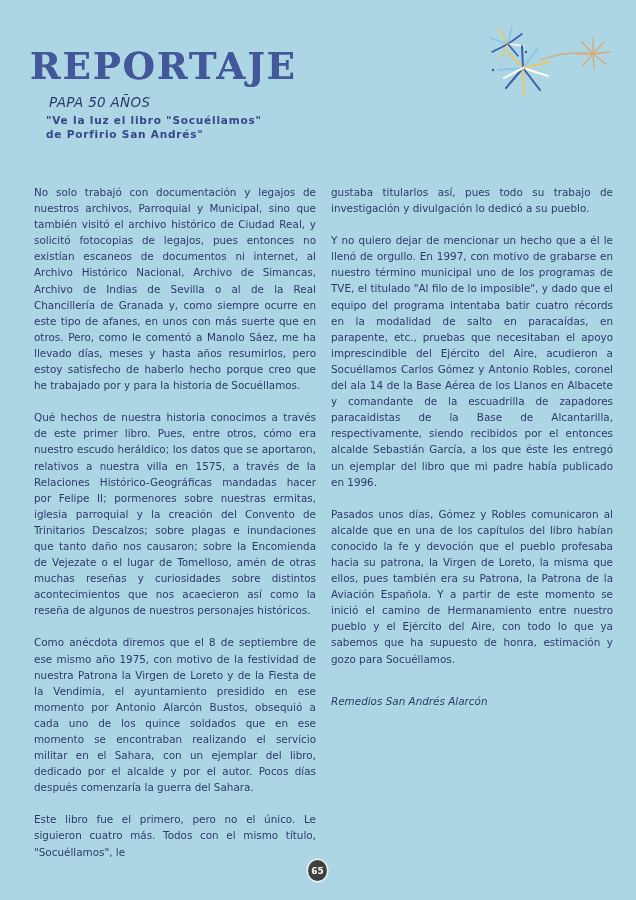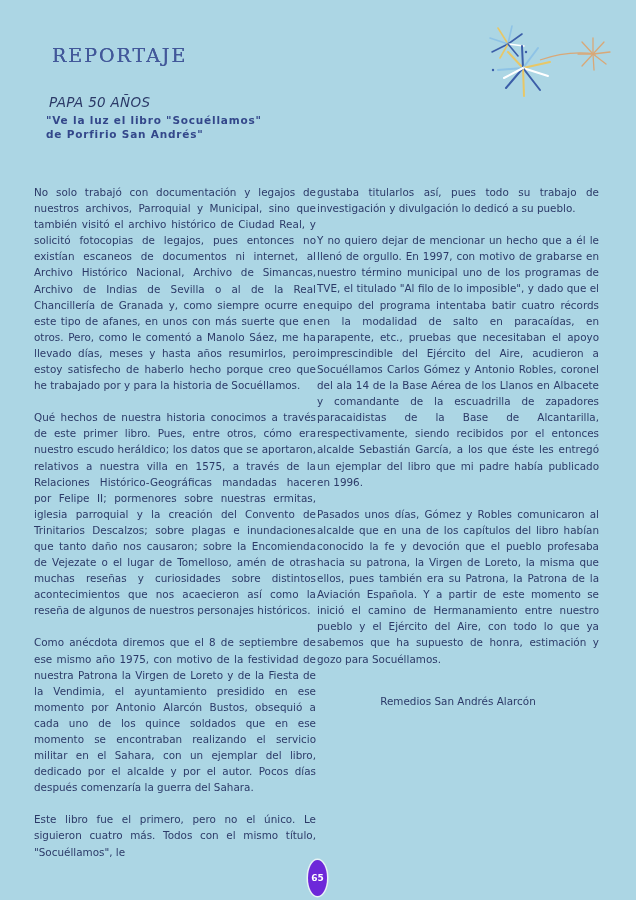--- a/index.html
+++ b/index.html
@@ -5,23 +5,23 @@
   html, body { margin: 0; padding: 0; }
   body {
     width: 636px; height: 900px; overflow: hidden;
     background: #acd6e4;
     font-family: "DejaVu Sans", sans-serif;
     color: #2c3a68;
     position: relative;
   }
   .page { position: absolute; inset: 0; }
   .header-title {
-    position: absolute; left: 52px; top: 44px;
+    position: absolute; left: 30px; top: 44px;
     font-family: "DejaVu Serif", serif;
-    font-weight: normal; font-size: 19px; letter-spacing: 2px;
+    font-weight: bold; font-size: 37px; letter-spacing: 2px;
     color: #3d5595;
     background-image:
       repeating-linear-gradient(0deg, rgba(255,255,255,0.35) 0 1px, transparent 1px 3px),
       repeating-linear-gradient(90deg, rgba(255,255,255,0.35) 0 1px, transparent 1px 3px);
     -webkit-background-clip: text;
     text-shadow: 0 0 0 #3d5595;
   }
   .header-title span { color: #42589a; }
   .subtitle {
     position: absolute; left: 49px; top: 94px;
@@ -35,26 +35,26 @@
     font-family: "DejaVu Sans", sans-serif;
   }
   .fireworks { position: absolute; left: 478px; top: 22px; width: 158px; height: 82px; }
   .col {
     position: absolute; top: 184px; width: 282px;
     font-size: 10.4px; line-height: 16.1px; text-align: justify;
     color: #2c3a68;
   }
   .col p { margin: 0 0 16px 0; }
   .col-left { left: 34px; }
-  .col-right { left: 317px; width: 282px; }
-  .signature { margin-top: 26px !important; text-align: center; }
+  .col-right { left: 331px; width: 282px; }
+  .signature { margin-top: 26px !important; text-align: left; font-style: italic; }
   .page-number {
     position: absolute; left: 308px; top: 860px;
-    width: 19px; height: 36px; border-radius: 50%;
-    background: #6d28d9; color: #ffffff;
+    width: 19px; height: 21px; border-radius: 50%;
+    background: #404040; color: #ffffff;
     font-size: 9px; font-weight: bold;
     display: flex; align-items: center; justify-content: center;
     box-shadow: 0 0 0 1.5px #e8f2f6;
   }
 </style>
 </head>
 <body>
 
 <div class="page">
 

